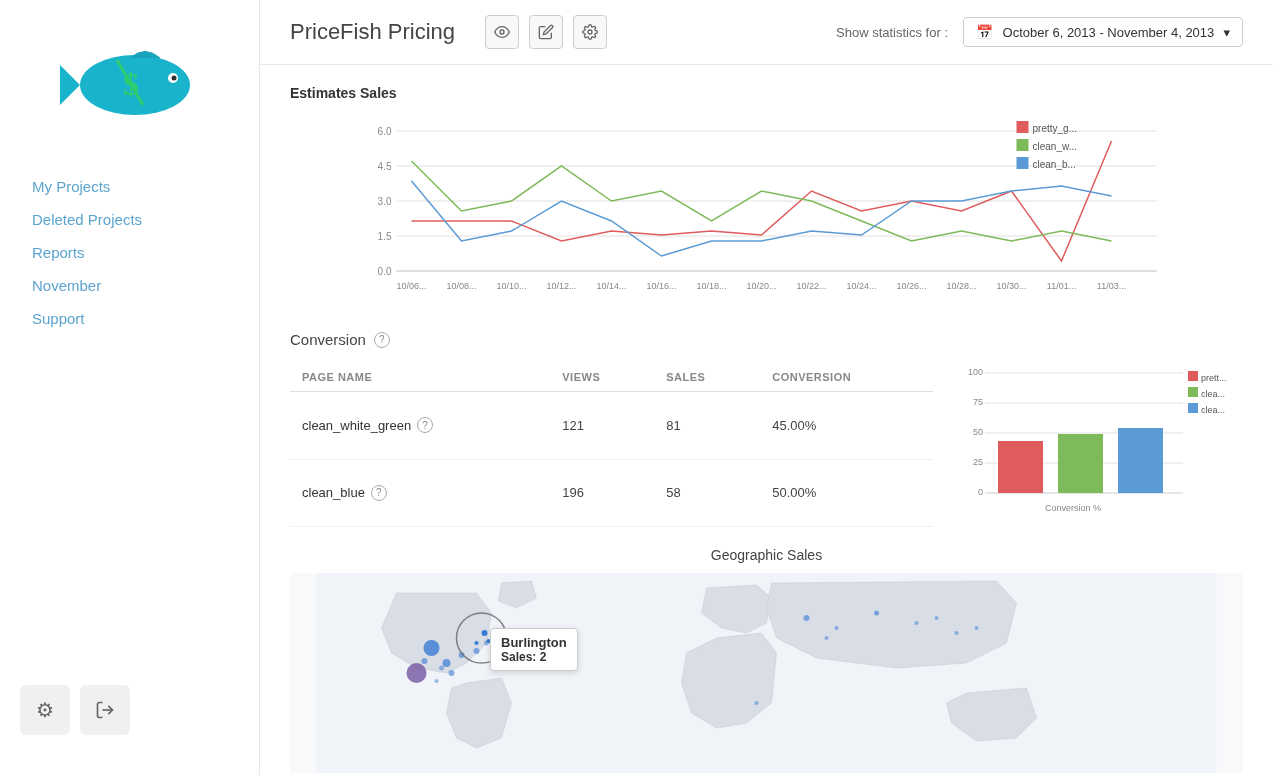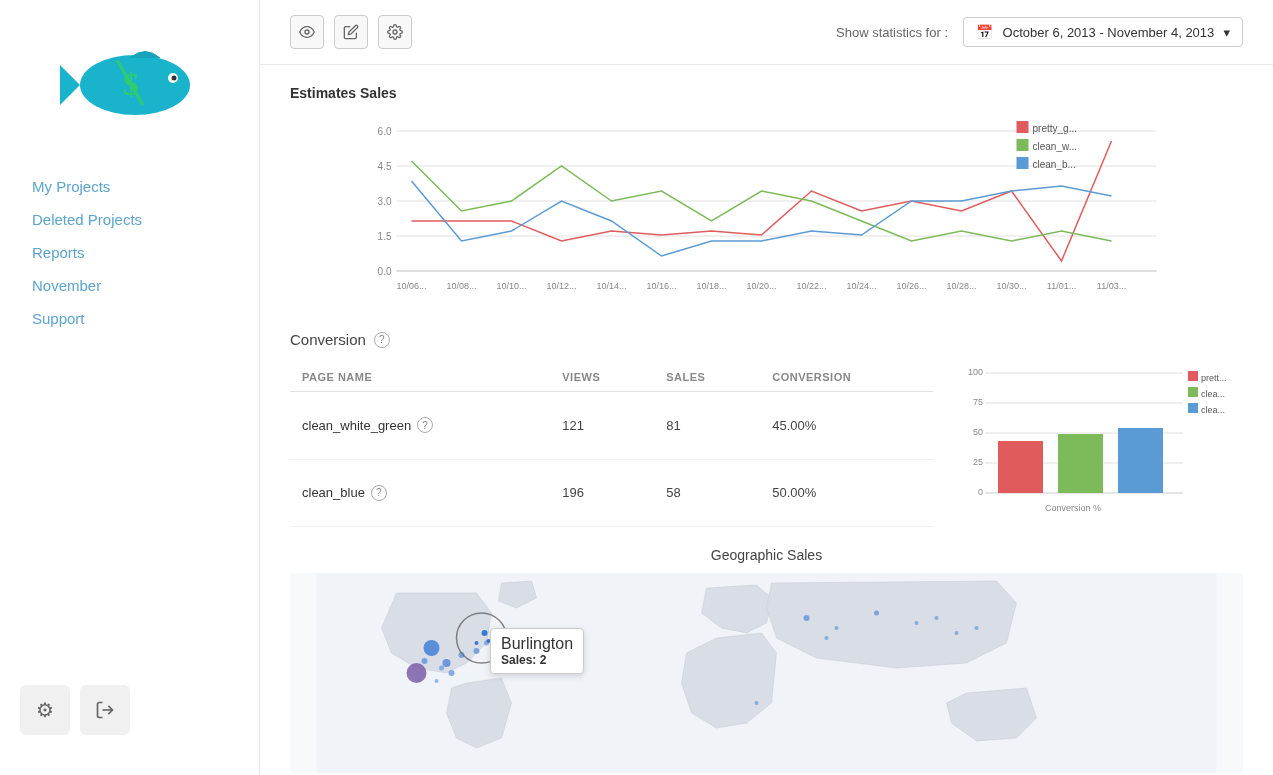--- a/index.html
+++ b/index.html
@@ -214,21 +214,21 @@
       top: 55px;
       left: 200px;
       background: #fff;
       border: 1px solid #ccc;
       border-radius: 4px;
       padding: 6px 10px;
       font-size: 12px;
       box-shadow: 0 2px 6px rgba(0,0,0,0.15);
       z-index: 10;
     }
-    .tooltip-city { font-weight: normal; font-size: 16px; }
+    .tooltip-city { font-weight: bold; font-size: 13px; }
     .tooltip-sales { color: #333; }
     .tooltip-sales span { font-weight: bold; }
   </style>
 </head>
 <body>
 
 <div class="sidebar">
   <div class="logo-area">
     <svg class="logo-svg" viewBox="0 0 150 90">
 
@@ -263,20 +263,21 @@
         <polyline points="16 17 21 12 16 7"></polyline>
         <line x1="21" y1="12" x2="9" y2="12"></line>
       </svg>
     </div>
   </div>
 </div>
 
 <div class="main">
 
   <div class="header">
+    <span class="header-title">PriceFish Pricing</span>
     <div class="header-icons">
       <div class="header-icon-btn">
         <svg width="16" height="16" viewBox="0 0 24 24" fill="none" stroke="#666" stroke-width="2">
           <path d="M1 12s4-8 11-8 11 8 11 8-4 8-11 8-11-8-11-8z"></path>
           <circle cx="12" cy="12" r="3"></circle>
         </svg>
       </div>
       <div class="header-icon-btn">
         <svg width="16" height="16" viewBox="0 0 24 24" fill="none" stroke="#666" stroke-width="2">
           <path d="M11 4H4a2 2 0 00-2 2v14a2 2 0 002 2h14a2 2 0 002-2v-7"></path>

